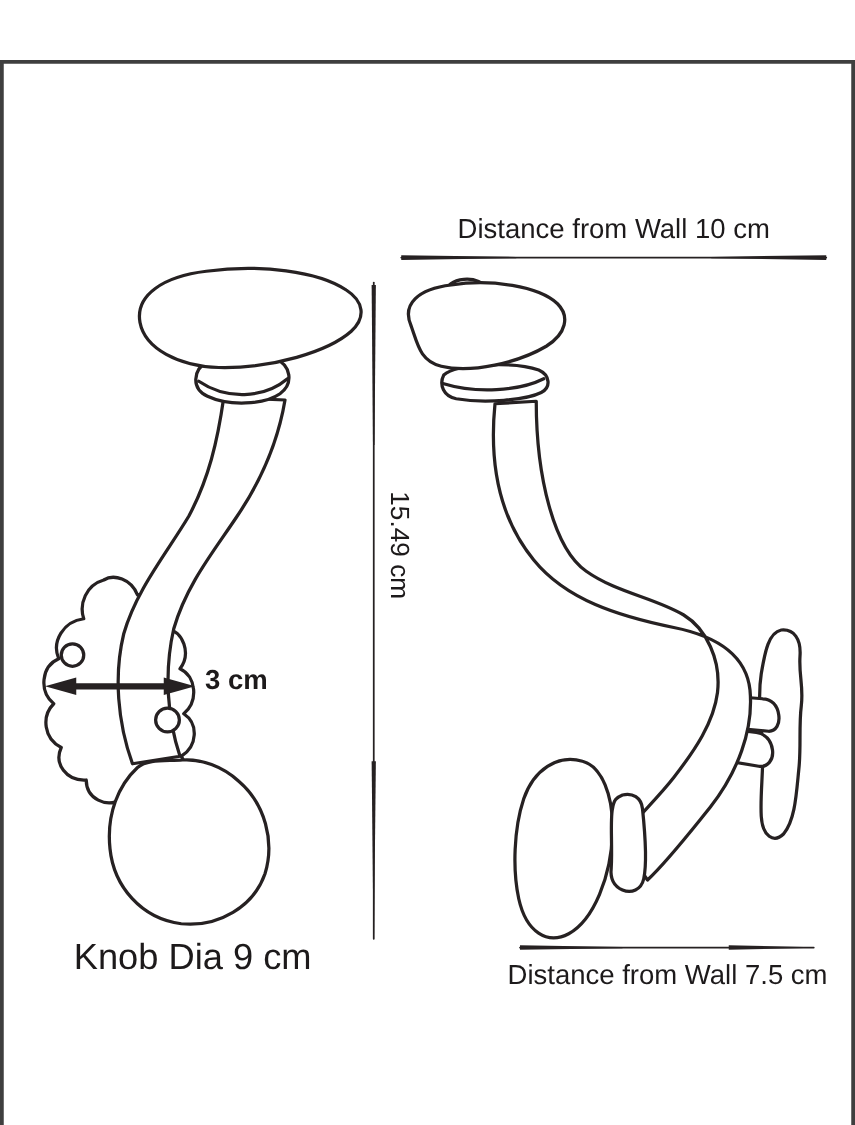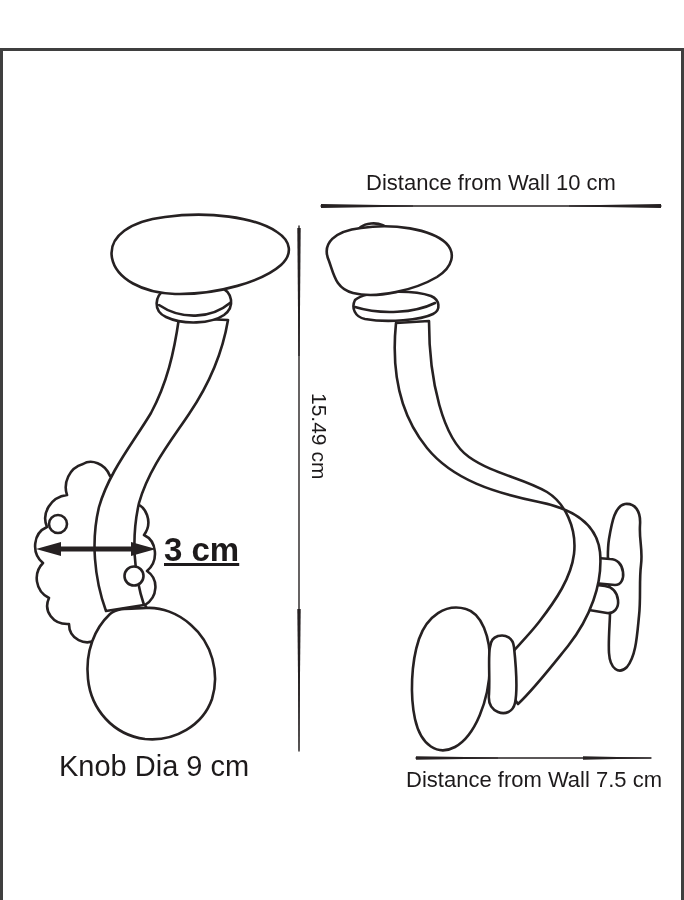--- a/index.html
+++ b/index.html
@@ -2,21 +2,21 @@
 <html><head>
 <meta charset="utf-8">
 <style>
   html,body{margin:0;padding:0;background:#fff;}
   body{width:684px;height:900px;overflow:hidden;font-family:"Liberation Sans",sans-serif;}
   .frame{position:absolute;left:0;top:0;width:684px;height:900px;box-sizing:border-box;border:3px solid #3f3f3f;background:#ffffff;margin-top:48px;}
   svg{position:absolute;left:0;top:0;}
   .lbl{position:absolute;color:#1d1a1b;white-space:nowrap;line-height:1.1;}
   .lbl-top{left:318px;top:120px;width:340px;text-align:center;font-size:22px;}
   .lbl-vert{left:328px;top:342px;font-size:21px;transform:rotate(90deg);transform-origin:0 0;}
-  .lbl-3cm{left:161px;top:481px;font-size:33px;font-weight:bold;text-decoration:underline;}
+  .lbl-3cm{left:161px;top:481px;font-size:22px;font-weight:bold;}
   .lbl-knob{left:56px;top:700px;font-size:29px;}
   .lbl-bottom{left:397px;top:717px;width:262px;text-align:right;font-size:22px;}
 </style>
 </head>
 <body>
 
 <div class="frame">
 
   <svg width="684" height="900" viewBox="0 0 684 900">
     <g stroke="#262122" stroke-width="2.6" fill="none" stroke-linejoin="round" stroke-linecap="round">

